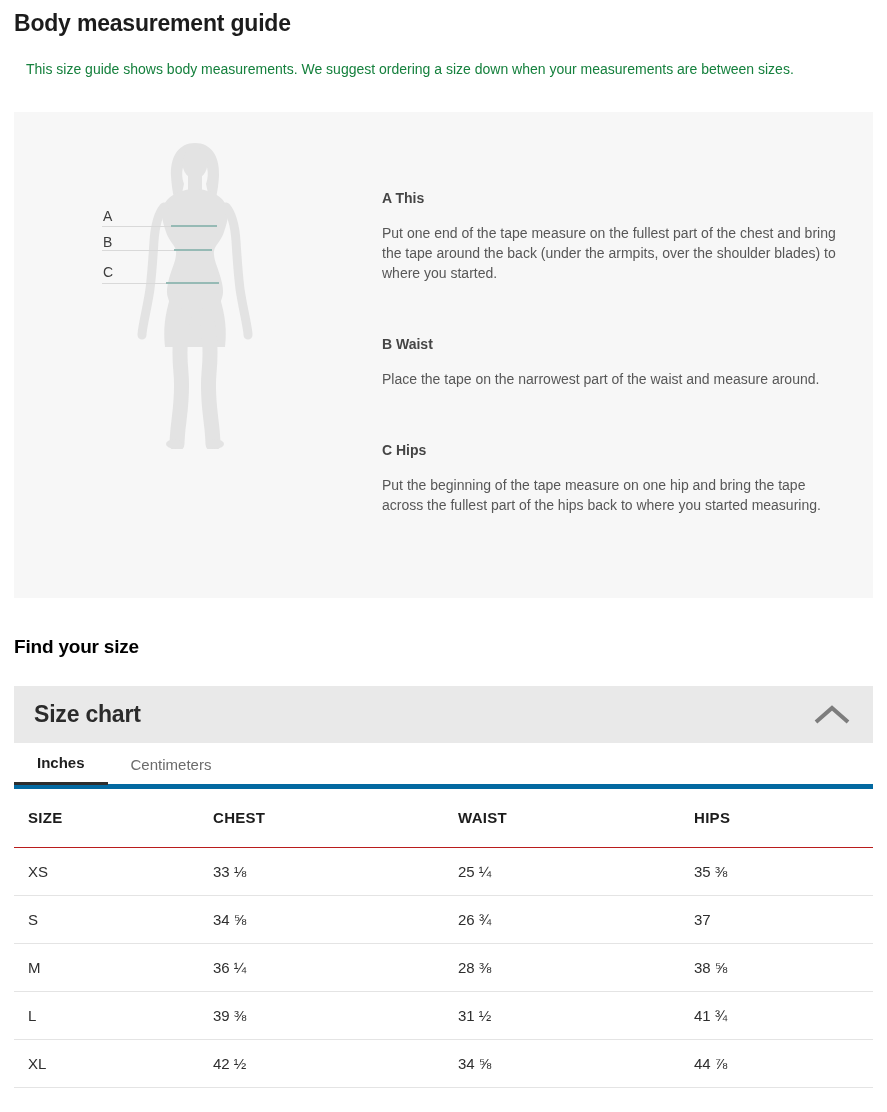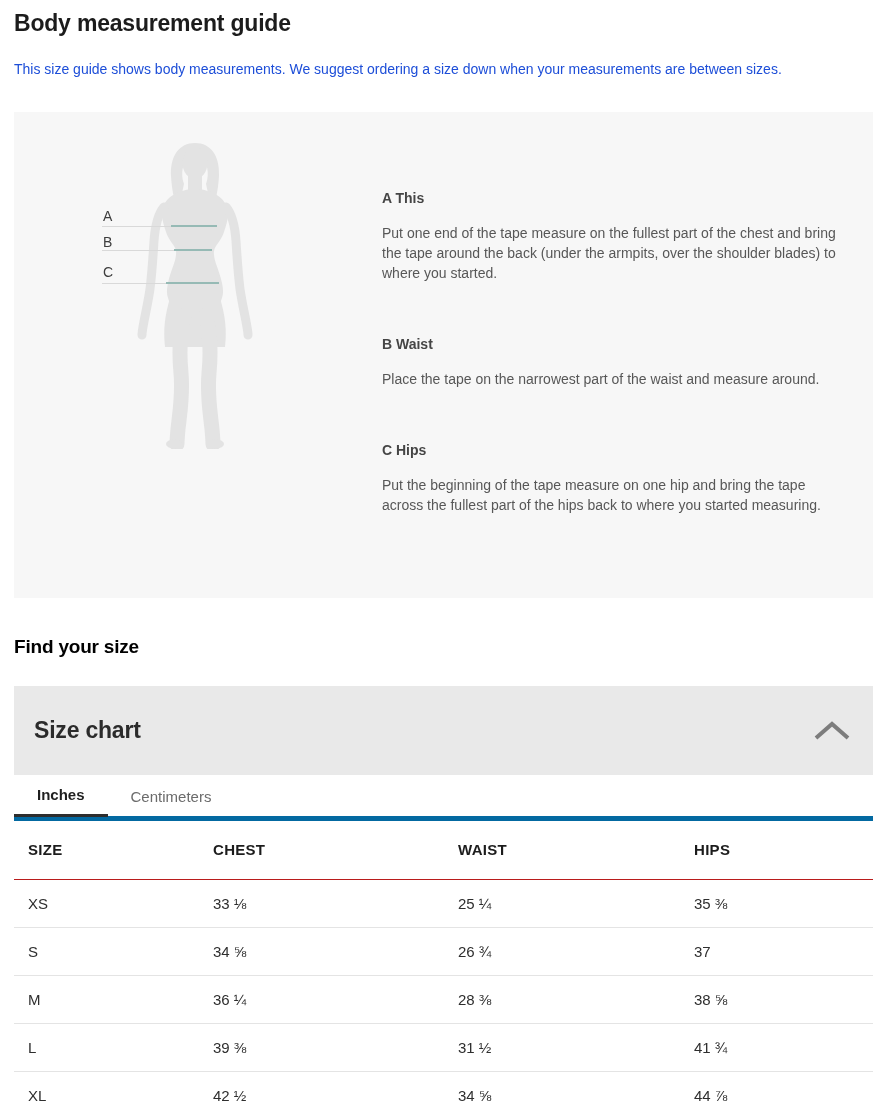--- a/index.html
+++ b/index.html
@@ -12,22 +12,22 @@
     overflow:hidden;
   }
   .page { padding:0 14px; }
 
   h1.page-title {
     margin:0; padding-top:11px;
     font-size:23px; line-height:24px; font-weight:700;
     letter-spacing:-0.2px; color:#1c1c1c;
   }
   .page-subtitle {
-    margin:25px 0 0;
-    font-size:14px; line-height:18px; color:#1d4ed8;
+    margin:25px 12px 0;
+    font-size:14px; line-height:18px; color:#15803d;
   }
 
   
   .guide-box {
     margin-top:34px;
     height:486px;
     background:#f7f7f7;
     display:flex;
   }
   .figure-col { position:relative; width:354px; flex:0 0 354px; }
@@ -71,21 +71,21 @@
 
   
   h2.find-heading {
     margin:36px 0 0;
     font-size:19px; line-height:25px; font-weight:700;
     letter-spacing:-0.2px; color:#000000;
   }
 
   .accordion-header {
     margin-top:27px;
-    height:89px;
+    height:57px;
     background:#e9e9e9;
     display:flex; align-items:center;
     padding:0 22px 0 20px;
     cursor:pointer;
   }
   .accordion-title {
     font-size:23px; font-weight:700; color:#2b2b2b; letter-spacing:-0.2px;
     flex:1 1 auto;
   }
   .chevron { flex:0 0 auto; display:flex; align-items:center; }

